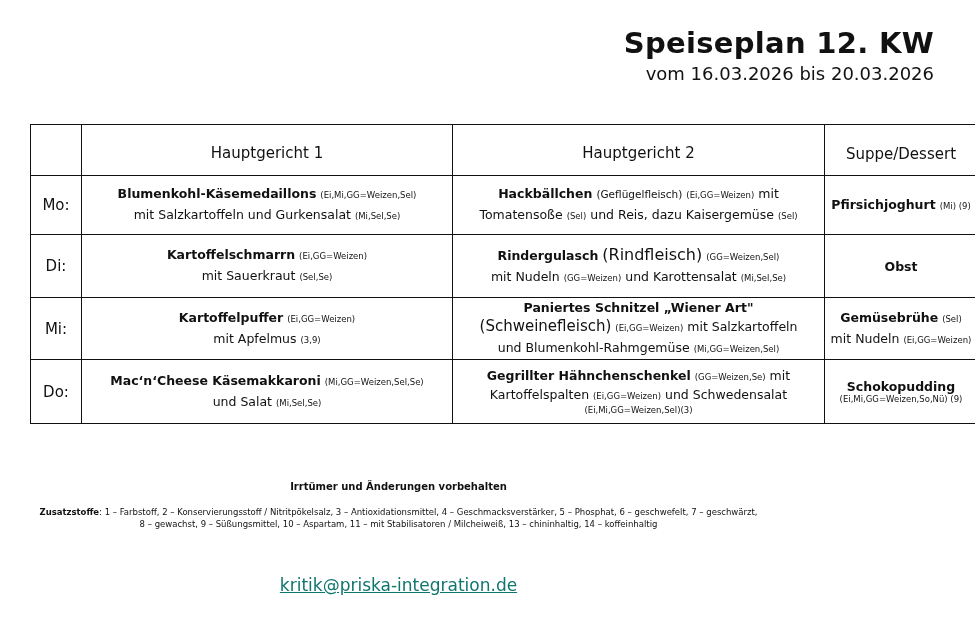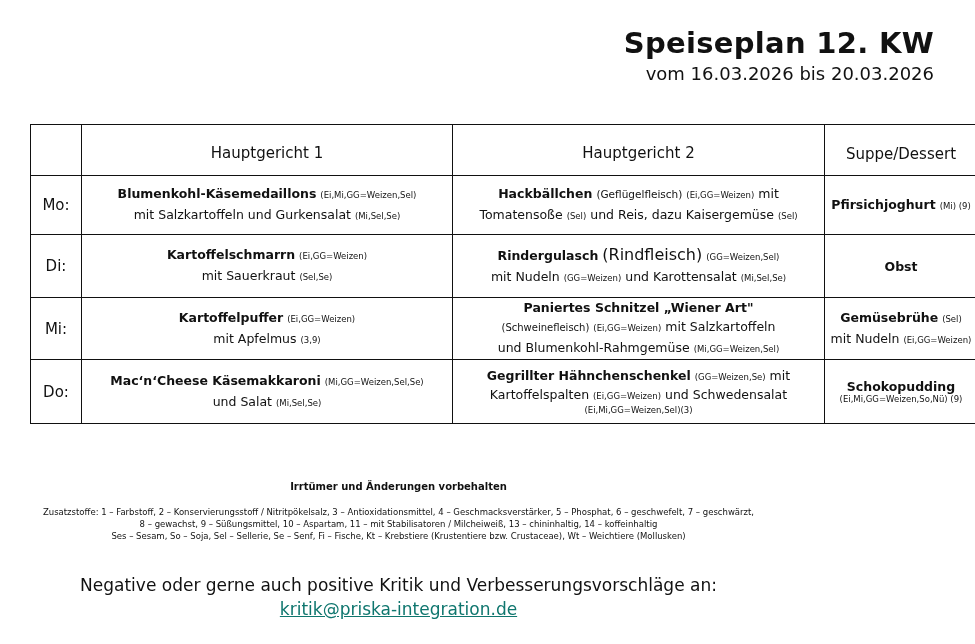--- a/index.html
+++ b/index.html
@@ -35,21 +35,21 @@
   tr.r-fr td.day { vertical-align: top; padding-top: 10px; }
   .meal { font-size: 12.5px; line-height: 19px; }
   .meal b { font-weight: bold; }
   .al { font-size: 8.5px; }
   .small-line { font-size: 8.5px; line-height: 11px; display: block; }
   .closed { font-size: 12.5px; padding-top: 8px; }
 
   .footer { position: absolute; left: 0; width: 797px; text-align: center; }
   .disclaimer { top: 481px; font-size: 10px; font-weight: bold; }
   .legend { top: 506px; font-size: 8.5px; line-height: 12px; }
-  .legend b { font-weight: normal; }
+  .legend b { font-weight: bold; }
   .feedback { top: 573px; font-size: 17px; line-height: 24px; }
   .feedback a { color: #0f766e; text-decoration: underline; }
 </style>
 </head>
 <body>
 
 <div class="title-block">
   <div class="title">Speiseplan 12. KW</div>
   <div class="subtitle">vom 16.03.2026 bis 20.03.2026</div>
 </div>
@@ -118,21 +118,21 @@
   <tr class="r-mi">
     <td class="day">Mi:</td>
     <td class="meal">
       <b>Kartoffelpuffer</b>
       <span class="al">(Ei,GG=Weizen)</span><br>
       <span>mit Apfelmus</span>
       <span class="al">(3,9)</span>
     </td>
     <td class="meal">
       <b>Paniertes Schnitzel „Wiener Art"</b><br>
-      <span style="font-size:10px">(Schweinefleisch)</span>
+      <span style="font-size:15px">(Schweinefleisch)</span>
       <span class="al">(Ei,GG=Weizen)</span>
       <span>mit Salzkartoffeln</span><br>
       <span>und Blumenkohl-Rahmgemüse</span>
       <span class="al">(Mi,GG=Weizen,Sel)</span>
     </td>
     <td class="meal">
       <b>Gemüsebrühe</b>
       <span class="al">(Sel)</span><br>
       <span>mit Nudeln</span>
       <span class="al">(Ei,GG=Weizen)</span>
@@ -163,19 +163,17 @@
   </tr>
 
 </tbody>
   </table>
 
 <div class="footer disclaimer">Irrtümer und Änderungen vorbehalten</div>
 
 <div class="footer legend">
   <div><b>Zusatzstoffe</b><span>: 1 – Farbstoff, 2 – Konservierungsstoff / Nitritpökelsalz, 3 – Antioxidationsmittel, 4 – Geschmacksverstärker, 5 – Phosphat, 6 – geschwefelt, 7 – geschwärzt,</span></div>
   <div>8 – gewachst, 9 – Süßungsmittel, 10 – Aspartam, 11 – mit Stabilisatoren / Milcheiweiß, 13 – chininhaltig, 14 – koffeinhaltig</div>
-  <div>Ses – Sesam, So – Soja, Sel – Sellerie, Se – Senf, Fi – Fische, Kt – Krebstiere (Krustentiere bzw. Crustaceae), Wt – Weichtiere (Mollusken)</div>
 </div>
 
 <div class="footer feedback">
-  <div>Negative oder gerne auch positive Kritik und Verbesserungsvorschläge an:</div>
   <a href="mailto:kritik@priska-integration.de">kritik@priska-integration.de</a>
 </div>
 
 </body></html>

